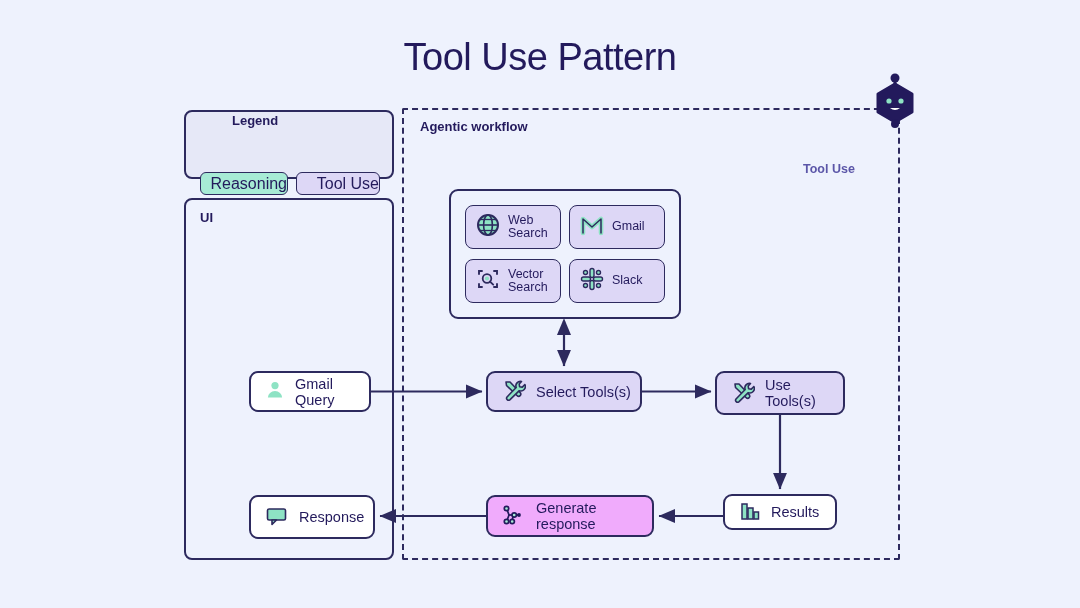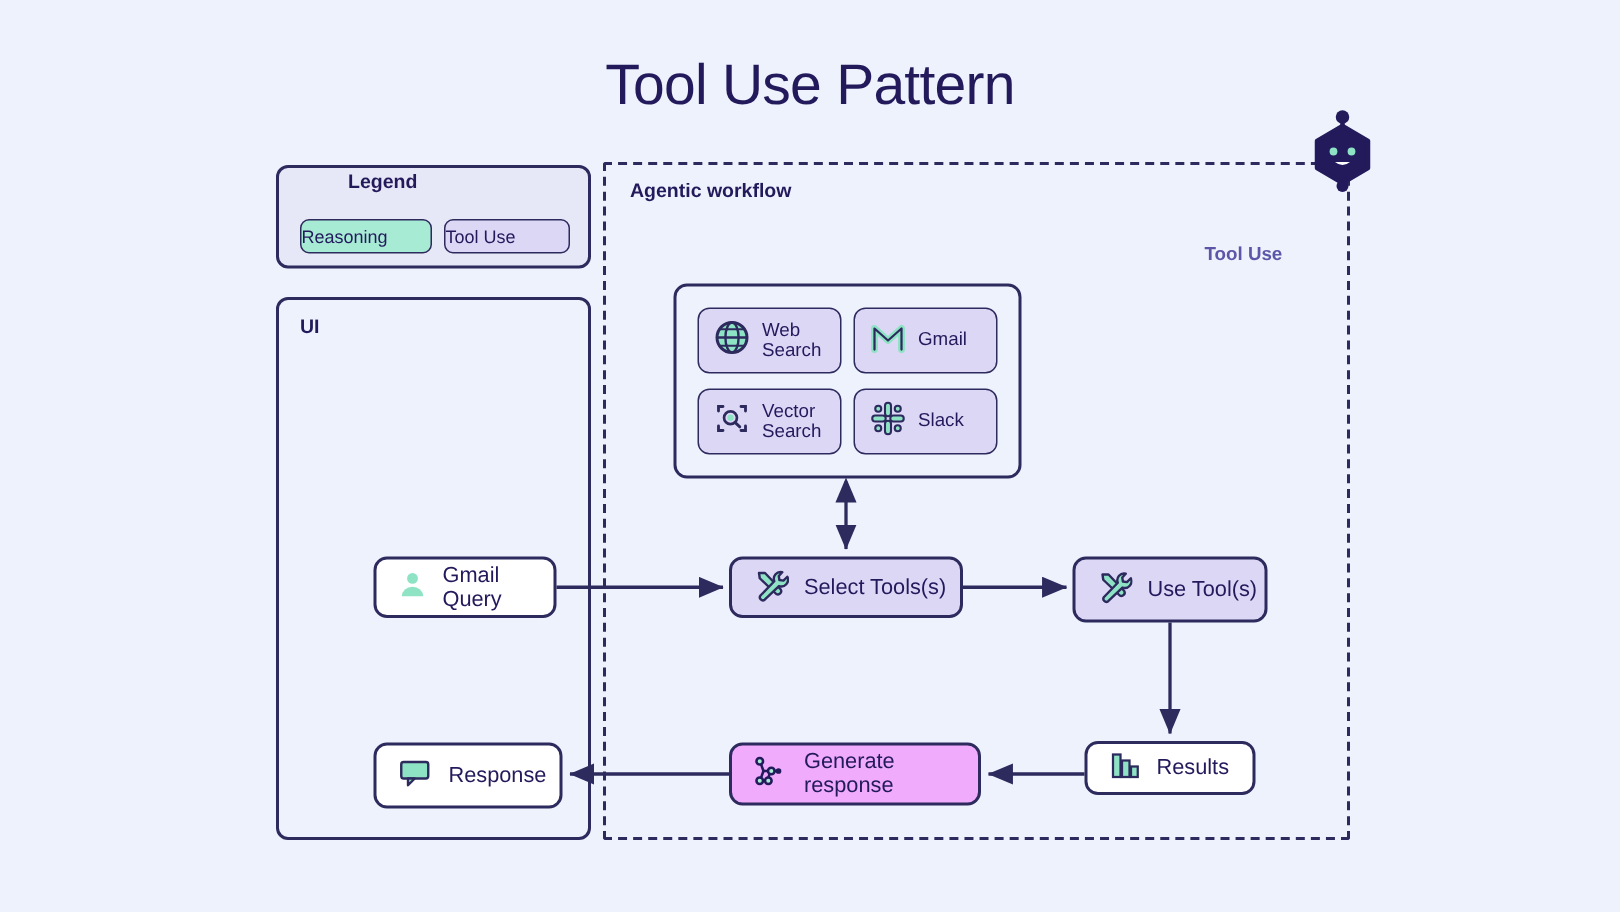--- a/index.html
+++ b/index.html
@@ -30,22 +30,22 @@
   .panel-label{
     position:absolute;
     font-size:13px;font-weight:bold;color:#231a5c;
   }
 
   
   #legend-panel{left:184px;top:110px;width:206px;height:65px;background:#e6e8f7;}
   #legend-title{left:14px;top:1px;margin-left:32px;}
   .chip{
     position:absolute;height:21px;border:1.6px solid #2d2a5e;border-radius:6px;
-    display:flex;align-items:center;justify-content:flex-start;
-    font-size:12px;color:#231a5c;
+    display:flex;align-items:center;justify-content:flex-end;
+    font-size:16px;color:#231a5c;margin-top:26px;
   }
   #chip-reasoning{left:14px;top:34px;width:86px;background:#a7ebd5;}
   #chip-tooluse{left:110px;top:34px;width:82px;background:#ddd7f6;}
 
   
   #ui-panel{left:184px;top:198px;width:206px;height:358px;background:#eef2fd;}
   #ui-title{left:14px;top:10px;font-size:13px;}
 
   
   #agentic-region{
@@ -245,21 +245,21 @@
     <span>Select Tools(s)</span>
   </div>
 
   <div class="node purple" id="node-use-tools">
     <span class="icon">
       <svg width="24" height="24" viewBox="0 0 24 24">
         <path d="M4 4 L8 4 L18.5 15 a2.2 2.2 0 0 1 -3 3 L4.5 7.5 z" fill="#8ee3c4" stroke="#2d2a5e" stroke-width="1.6" stroke-linejoin="round"></path>
         <path d="M19.5 3.5 a4.5 4.5 0 0 0 -5.3 6 L5 19 a2 2 0 0 0 2.8 2.8 l9.5-9.1 a4.5 4.5 0 0 0 5.6-6.2 l-2.6 2.6 -2.7-0.4 -0.4-2.7 z" fill="#8ee3c4" stroke="#2d2a5e" stroke-width="1.6" stroke-linejoin="round"></path>
       </svg>
     </span>
-    <span>Use Tool(s)</span>
+    <span>Use Tools(s)</span>
   </div>
 
   <div class="node white" id="node-results">
     <span class="icon">
       <svg width="22" height="22" viewBox="0 0 22 22">
         <rect x="3" y="4" width="5" height="15" fill="#8ee3c4" stroke="#2d2a5e" stroke-width="1.5"></rect>
         <rect x="9" y="8" width="5" height="11" fill="#8ee3c4" stroke="#2d2a5e" stroke-width="1.5"></rect>
         <rect x="15" y="12" width="4.5" height="7" fill="#8ee3c4" stroke="#2d2a5e" stroke-width="1.5"></rect>
       </svg>
     </span>

